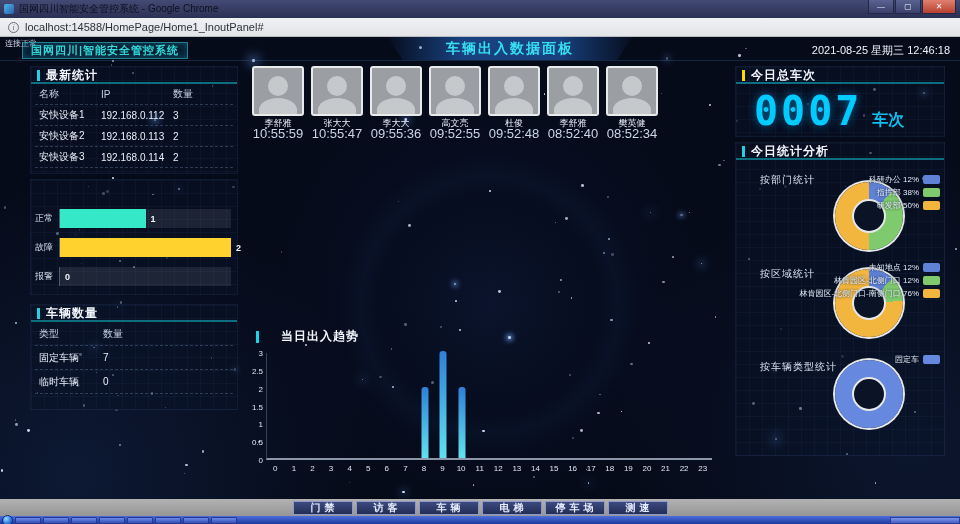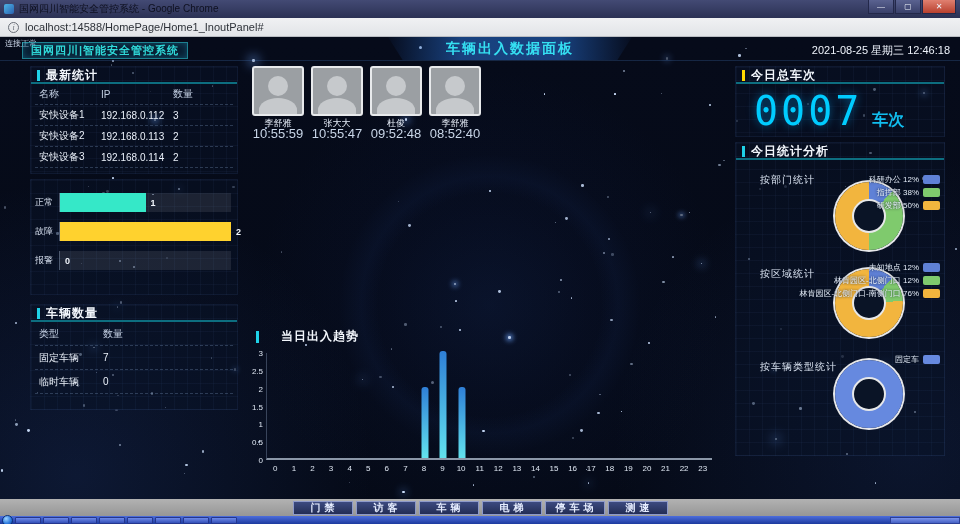--- a/index.html
+++ b/index.html
@@ -71,21 +71,21 @@
 
   
   .tbl{width:100%;padding:0 4px;}
   .tbl .trow{display:grid;grid-template-columns:62px 72px 1fr;align-items:center;
     height:21px;padding-left:4px;border-bottom:1px dashed rgba(130,160,200,0.30);}
   .tbl .trow.two{grid-template-columns:64px 1fr;height:24px;}
   .tbl .th{font-size:10px;color:#c3cfe2;}
   .tbl .td{font-size:10px;color:#eaf0f9;}
 
   
-  .hbar-area{padding:8px 6px 0 4px;}
+  .hbar-area{padding:24px 6px 0 4px;}
   .hbar-row{display:flex;align-items:center;height:29px;}
   .hbar-label{width:24px;font-size:9px;color:#d5deed;flex:0 0 auto;}
   .hbar-track{position:relative;flex:1;height:19px;background:rgba(255,255,255,0.09);
     border-left:1px solid rgba(170,190,220,0.35);}
   .hbar-fill{height:100%;}
   .hbar-value{position:absolute;top:50%;transform:translateY(-50%);
     font-size:9px;font-weight:bold;color:#f2f6fc;}
 
   
   .photo-strip{position:absolute;left:252px;top:29px;width:412px;height:76px;
@@ -109,21 +109,21 @@
   .trend-ylabel{position:absolute;right:100%;margin-right:4px;font-size:8px;color:#dfe7f2;
     transform:translateY(-50%);}
   .trend-bar{position:absolute;bottom:0;width:7px;border-radius:3px 3px 0 0;
     background:linear-gradient(#2f7fd6,#62e2ee);transform:translateX(-50%);}
   .trend-xlabels{position:absolute;left:266px;top:427px;width:446px;height:10px;}
   .trend-xlabel{position:absolute;font-size:8px;color:#dfe7f2;transform:translateX(-50%);}
 
   
   .total-value-row{display:flex;align-items:baseline;gap:10px;padding:6px 0 0 18px;}
   .total-value{font-family:"DejaVu Sans Mono",monospace;font-size:40px;line-height:42px;
-    font-weight:normal;color:#00ccff;letter-spacing:3px;text-shadow:0 0 10px rgba(0,170,255,0.55);}
+    font-weight:bold;color:#00ccff;letter-spacing:3px;text-shadow:0 0 10px rgba(0,170,255,0.55);}
   .total-unit{font-size:16px;font-weight:bold;color:#11bdee;}
 
   
   .sub-label{position:absolute;font-size:10px;color:#dbe4f2;letter-spacing:1px;}
   .donut{position:absolute;width:68px;height:68px;border-radius:50%;
     box-shadow:0 0 0 2px rgba(255,255,255,0.9);}
   .donut::after{content:"";position:absolute;left:50%;top:50%;width:30px;height:30px;
     transform:translate(-50%,-50%);border-radius:50%;background:#0a1426;
     border:2px solid rgba(255,255,255,0.9);}
   .legend{position:absolute;right:4px;display:flex;flex-direction:column;gap:4px;z-index:2;}
@@ -416,27 +416,42 @@
         <div class="photo-name">李舒雅</div>
         <div class="photo-time">10:55:59</div>
       </div>
       <div class="photo-card">
         <div class="photo"></div>
         <div class="photo-name">张大大</div>
         <div class="photo-time">10:55:47</div>
       </div>
       <div class="photo-card">
         <div class="photo"></div>
+        <div class="photo-name">李大大</div>
+        <div class="photo-time">09:55:36</div>
+      </div>
+      <div class="photo-card">
+        <div class="photo"></div>
+        <div class="photo-name">高文亮</div>
+        <div class="photo-time">09:52:55</div>
+      </div>
+      <div class="photo-card">
+        <div class="photo"></div>
         <div class="photo-name">杜俊</div>
         <div class="photo-time">09:52:48</div>
       </div>
       <div class="photo-card">
         <div class="photo"></div>
         <div class="photo-name">李舒雅</div>
         <div class="photo-time">08:52:40</div>
+      </div>
+      <div class="photo-card">
+        <div class="photo"></div>
+        <div class="photo-name">樊英健</div>
+        <div class="photo-time">08:52:34</div>
       </div>
     </div>
 
     <div class="trend-title">
       <div class="accent"></div>
       <span>当日出入趋势</span>
     </div>
     <div class="trend-plot">
         <div class="trend-ylabel" style="top: 107px;">0</div>
         <div class="trend-ylabel" style="top: 89.1667px;">0.5</div>

